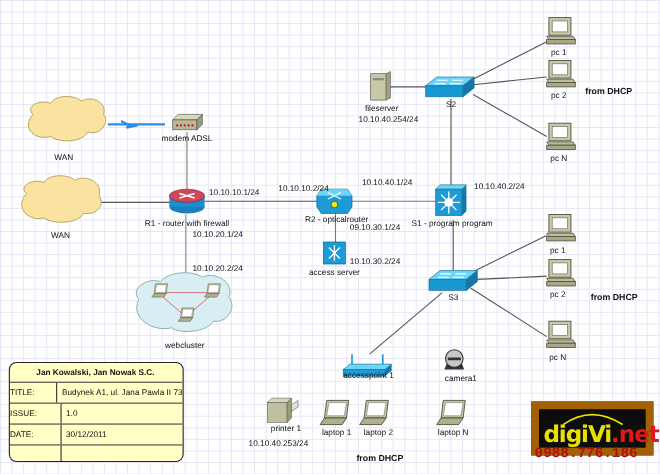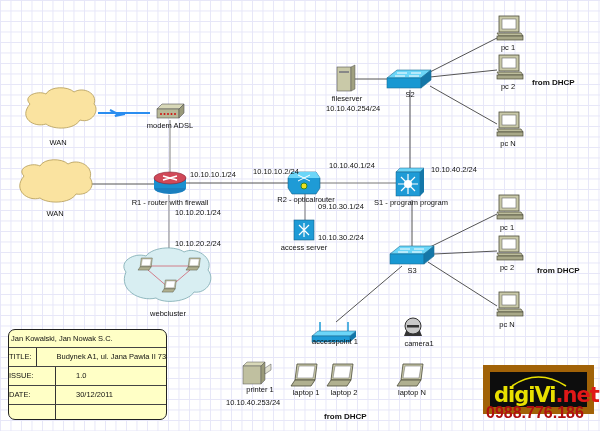--- a/index.html
+++ b/index.html
@@ -15,37 +15,37 @@
   }
   #diagram { position:absolute; left:0; top:0; width:600px; height:431px; }
   .lbl { position:absolute; font-size:7.5px; color:#111; white-space:nowrap; line-height:1;text-align:center; }
   .lbl.c { transform:translateX(-50%); }
   .bold { font-weight:bold; font-size:8px; }
   .info {
     position:absolute; left:8px; top:329px; width:157px; height:89px;
     background:#ffffc6; border:1px solid #222; border-radius:7px; overflow:hidden;
     font-size:7.5px; color:#111;
   }
-  .info .hdr { height:17px; line-height:17px; padding-left:2px; font-weight:normal; border-bottom:1px solid #444; }
+  .info .hdr { height:17px; line-height:17px; padding-left:24px; font-weight:bold; border-bottom:1px solid #444; }
   .info .row { display:flex; height:18px; border-bottom:1px solid #444; }
   .info .row:last-child { border-bottom:none; }
   .info .k { width:42px; padding-right:4px; border-right:1px solid #333; line-height:18px; }
-  .info .v { padding-left:4px; line-height:18px; white-space:nowrap;margin-left:16px; }
+  .info .v { padding-left:4px; line-height:18px; white-space:nowrap; }
   .logo {
     position:absolute; left:483px; top:365px; width:97px; height:35px;
     background:#0d0d0d; border:7px solid #a16207;
   }
   .logo-text {
     position:absolute; left:4px; top:11px; font-size:21px; color:#e8e000; font-weight:bold;
     font-family:"DejaVu Sans", sans-serif; letter-spacing:-1px;
   }
   .logo-text .red { color:#e01818; }
   .phone {
-    position:absolute; left:486px; top:404px; font-family:Liberation Sans, sans-serif;
-    font-weight:bold; font-size:16px; color:#b01010;text-align:center;
+    position:absolute; left:486px; top:404px; font-family:Liberation Mono, monospace;
+    font-weight:bold; font-size:13px; color:#b01010;text-align:center;
   }
 </style>
 </head>
 <body>
 
 <svg id="diagram" width="600" height="431" viewBox="0 0 600 431">
   <defs>
     <linearGradient id="blueTop" x1="0" y1="0" x2="0" y2="1">
       <stop offset="0" stop-color="#5ad0f5"></stop>
         <stop offset="1" stop-color="#1a9ad6"></stop>

